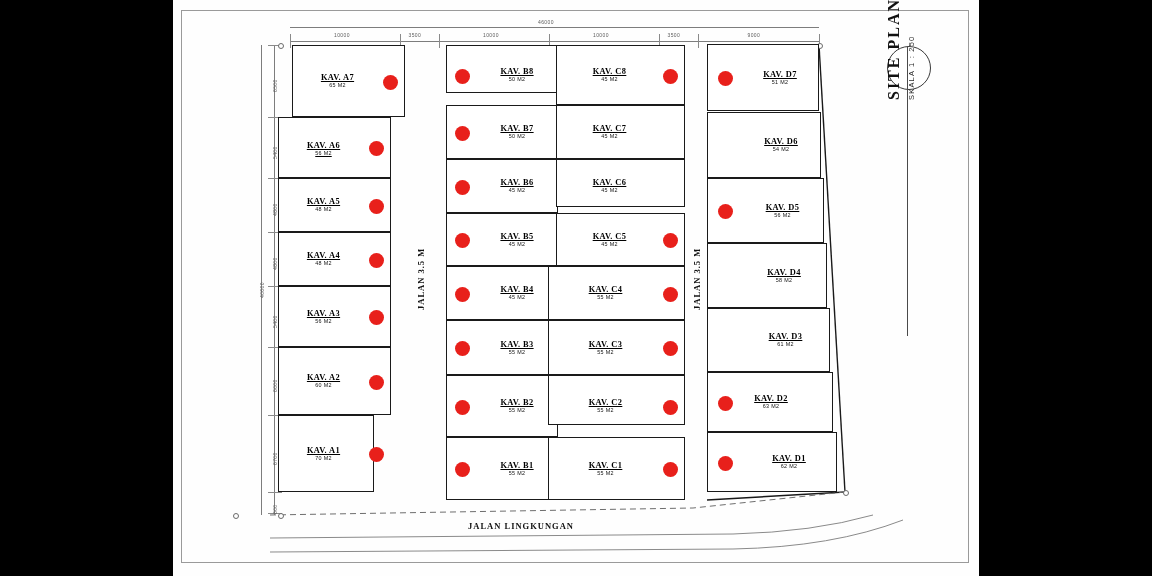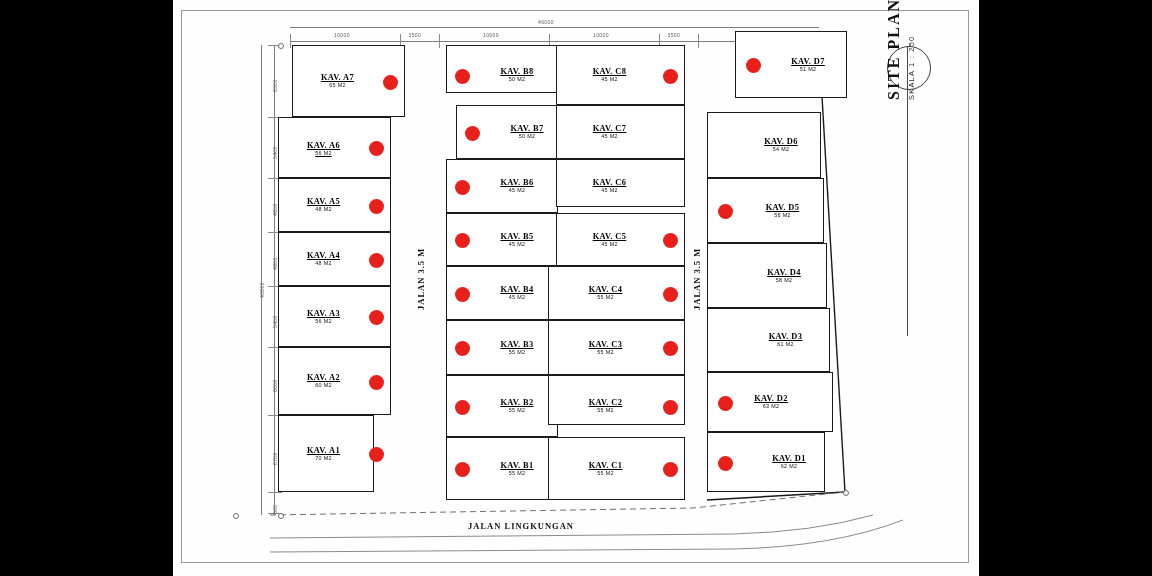--- a/index.html
+++ b/index.html
@@ -162,21 +162,21 @@
         </div>
       </div>
     <div id="blockB">
         <div class="lot" title="KAV.  B8" style="left: 273px; top: 45px; width: 112px; height: 48px;">
           <div class="txt" style="top: 21px; left: 14px; width: 112px;">
             <div class="lbl">KAV.  B8</div>
             <div class="area">50  M2</div>
           </div>
           <div class="dot" style="left: 8px; top: 22.5px; width: 15px; height: 15px;"></div>
         </div>
-        <div class="lot" title="KAV.  B7" style="left: 283px; top: 105px; width: 112px; height: 54px;">
+        <div class="lot" title="KAV.  B7" style="left: 273px; top: 105px; width: 112px; height: 54px;">
           <div class="txt" style="top: 18px; left: 14px; width: 112px;">
             <div class="lbl">KAV.  B7</div>
             <div class="area">50  M2</div>
           </div>
           <div class="dot" style="left: 8px; top: 19.5px; width: 15px; height: 15px;"></div>
         </div>
         <div class="lot" title="KAV.  B6" style="left: 273px; top: 159px; width: 112px; height: 54px;">
           <div class="txt" style="top: 18px; left: 14px; width: 112px;">
             <div class="lbl">KAV.  B6</div>
             <div class="area">45  M2</div>
@@ -269,21 +269,21 @@
         </div>
         <div class="lot" title="KAV.  C1" style="left: 375px; top: 437px; width: 137px; height: 63px;">
           <div class="txt" style="top: 22.5px; left: -12px; width: 137px;">
             <div class="lbl">KAV.  C1</div>
             <div class="area">55  M2</div>
           </div>
           <div class="dot" style="left: 114px; top: 24px; width: 15px; height: 15px;"></div>
         </div>
       </div>
     <div id="blockD">
-        <div class="lot" title="KAV.  D7" style="left: 534px; top: 31px; width: 112px; height: 67px; margin-left: 28px;">
+        <div class="lot" title="KAV.  D7" style="left: 534px; top: 44px; width: 112px; height: 67px;">
           <div class="txt" style="top: 24.5px; left: 16px; width: 112px;">
             <div class="lbl">KAV.  D7</div>
             <div class="area">51  M2</div>
           </div>
           <div class="dot" style="left: 10px; top: 26px; width: 15px; height: 15px;"></div>
         </div>
         <div class="lot" title="KAV.  D6" style="left: 534px; top: 112px; width: 114px; height: 66px;">
           <div class="txt" style="top: 24px; left: 16px; width: 114px;">
             <div class="lbl">KAV.  D6</div>
             <div class="area">54  M2</div>
@@ -308,21 +308,21 @@
             <div class="area">61  M2</div>
           </div>
         </div>
         <div class="lot" title="KAV.  D2" style="left: 534px; top: 372px; width: 126px; height: 60px;">
           <div class="txt" style="top: 21px; left: 0; width: 126px;">
             <div class="lbl">KAV.  D2</div>
             <div class="area">63  M2</div>
           </div>
           <div class="dot" style="left: 10px; top: 22.5px; width: 15px; height: 15px;"></div>
         </div>
-        <div class="lot" title="KAV.  D1" style="left: 534px; top: 432px; width: 118px; height: 60px;">
+        <div class="lot" title="KAV.  D1" style="left: 534px; top: 432px; width: 130px; height: 60px;">
           <div class="txt" style="top: 21px; left: 16px; width: 130px;">
             <div class="lbl">KAV.  D1</div>
             <div class="area">62  M2</div>
           </div>
           <div class="dot" style="left: 10px; top: 22.5px; width: 15px; height: 15px;"></div>
         </div>
       </div>
 
     <div class="roadlbl vert" style="left:243px;top:310px;">JALAN 3.5 M</div>
     <div class="roadlbl vert" style="left:519px;top:310px;">JALAN 3.5 M</div>

